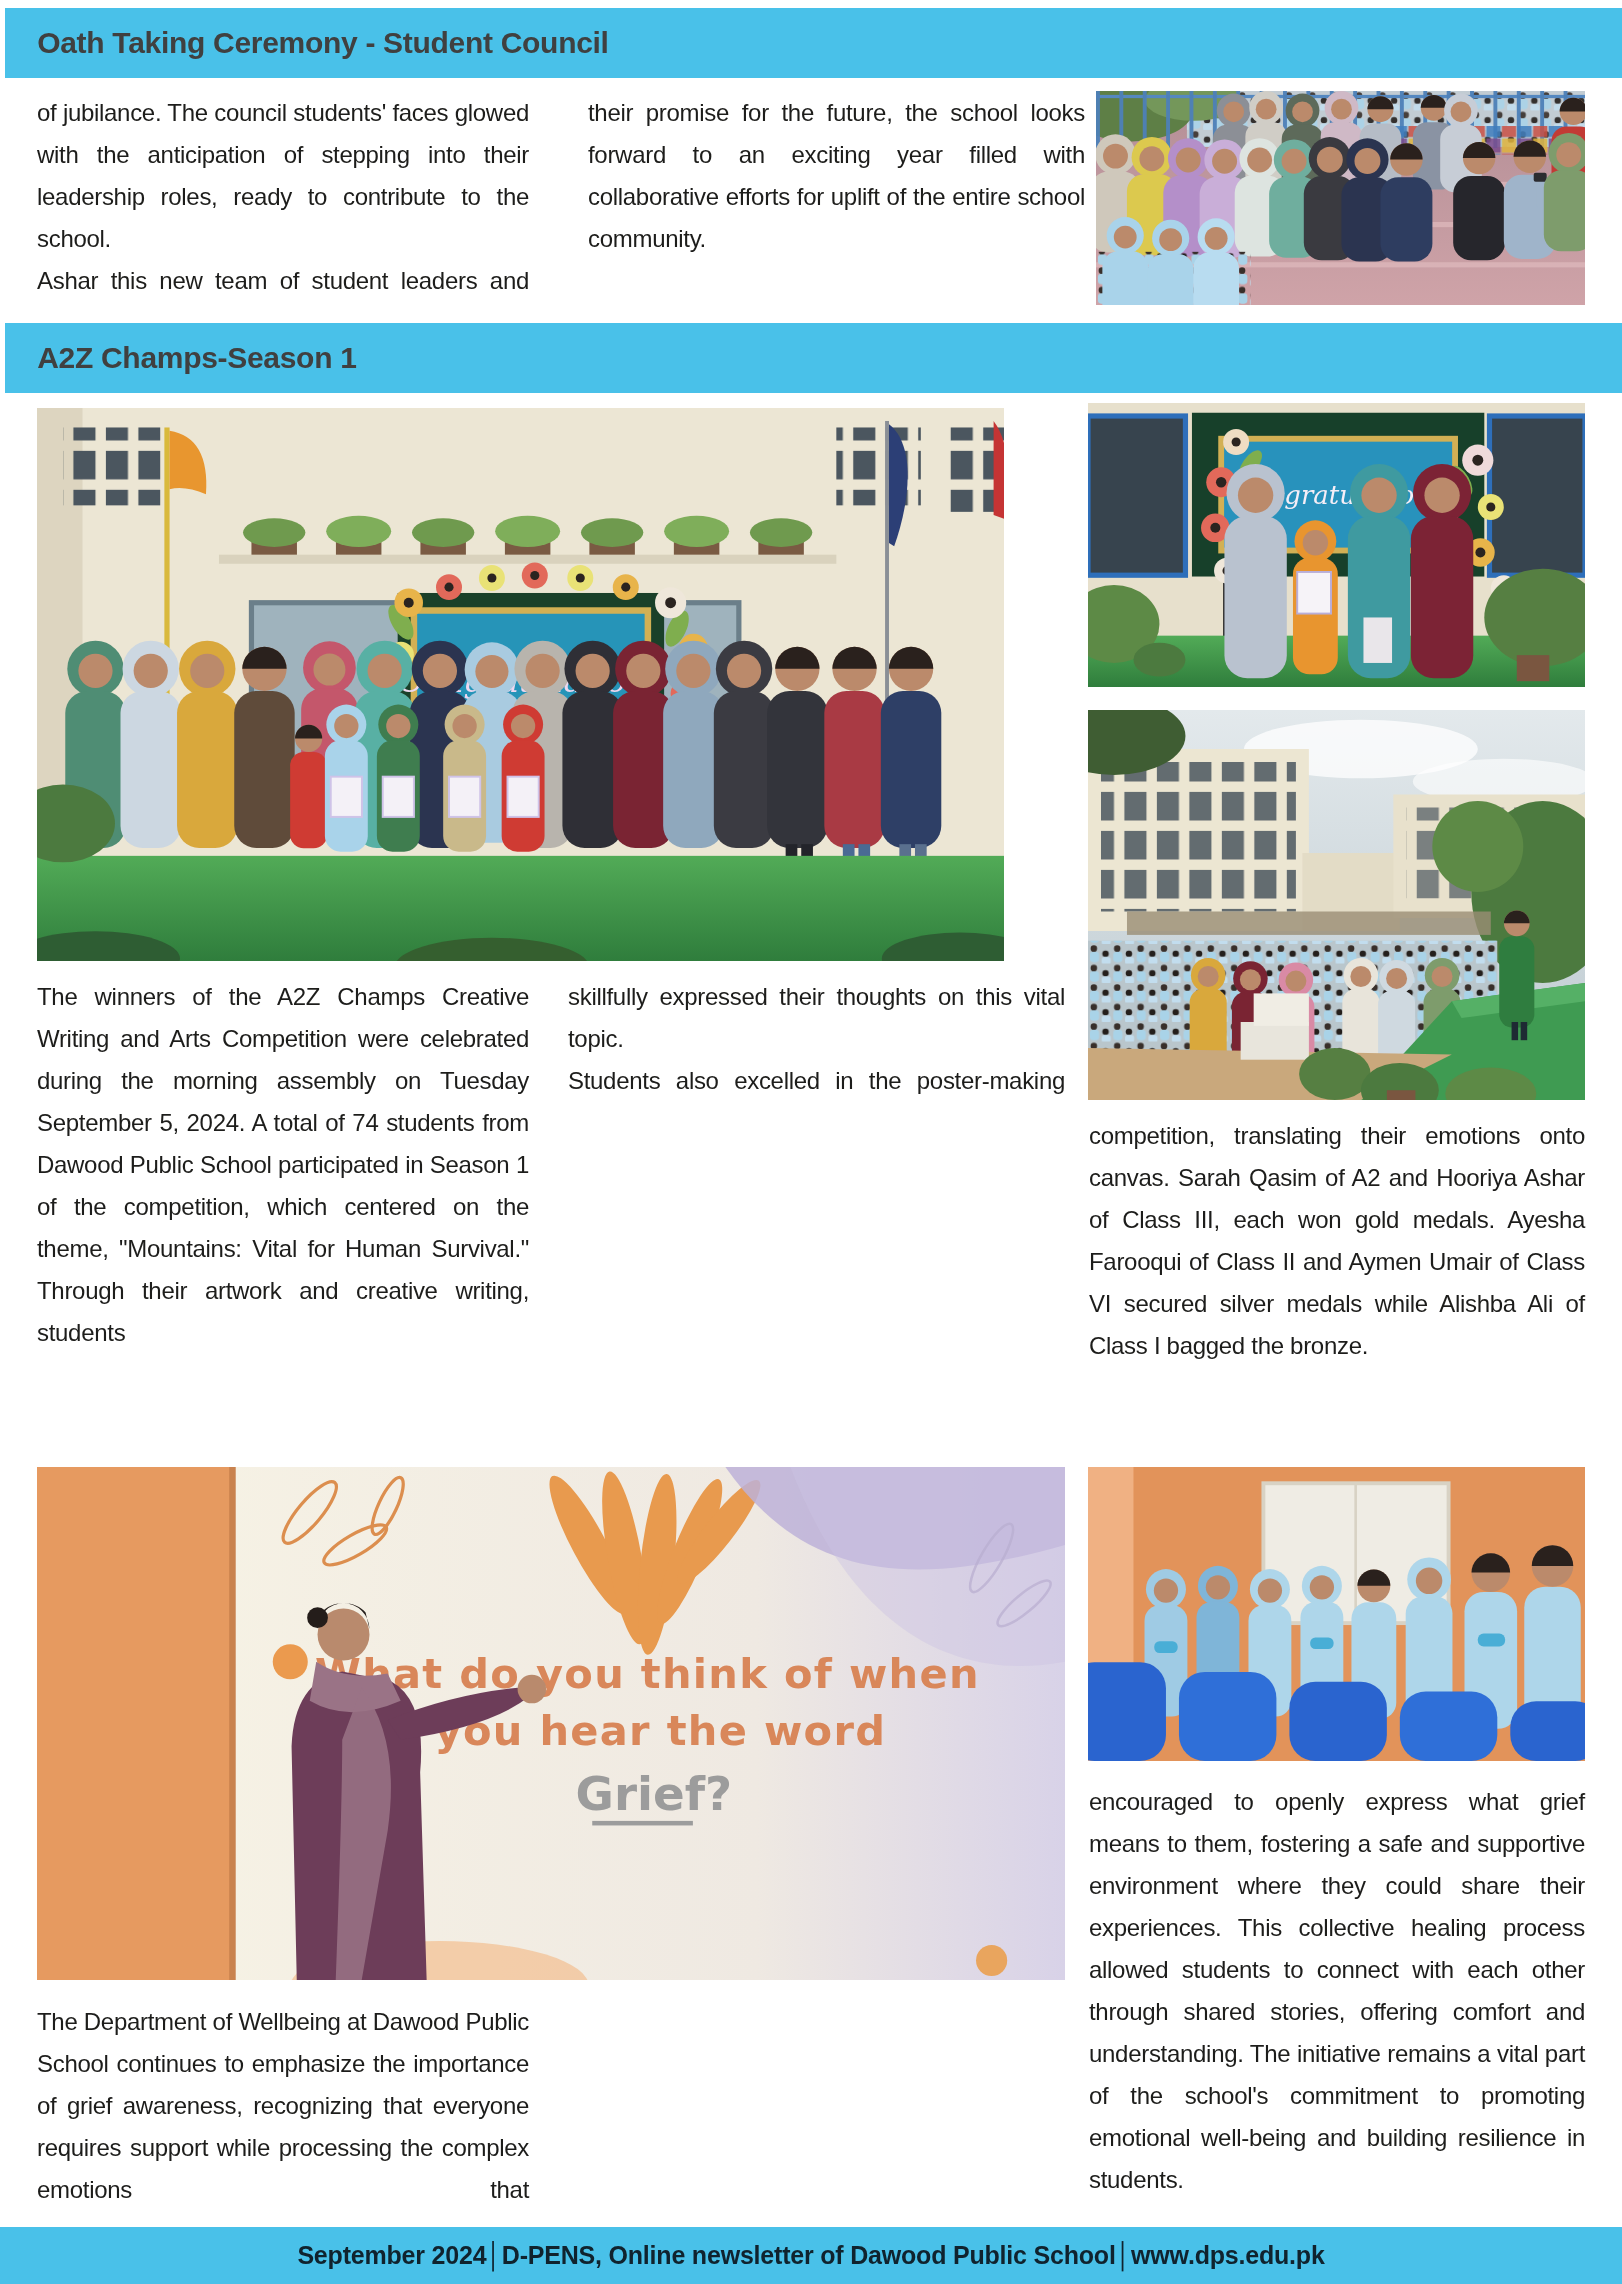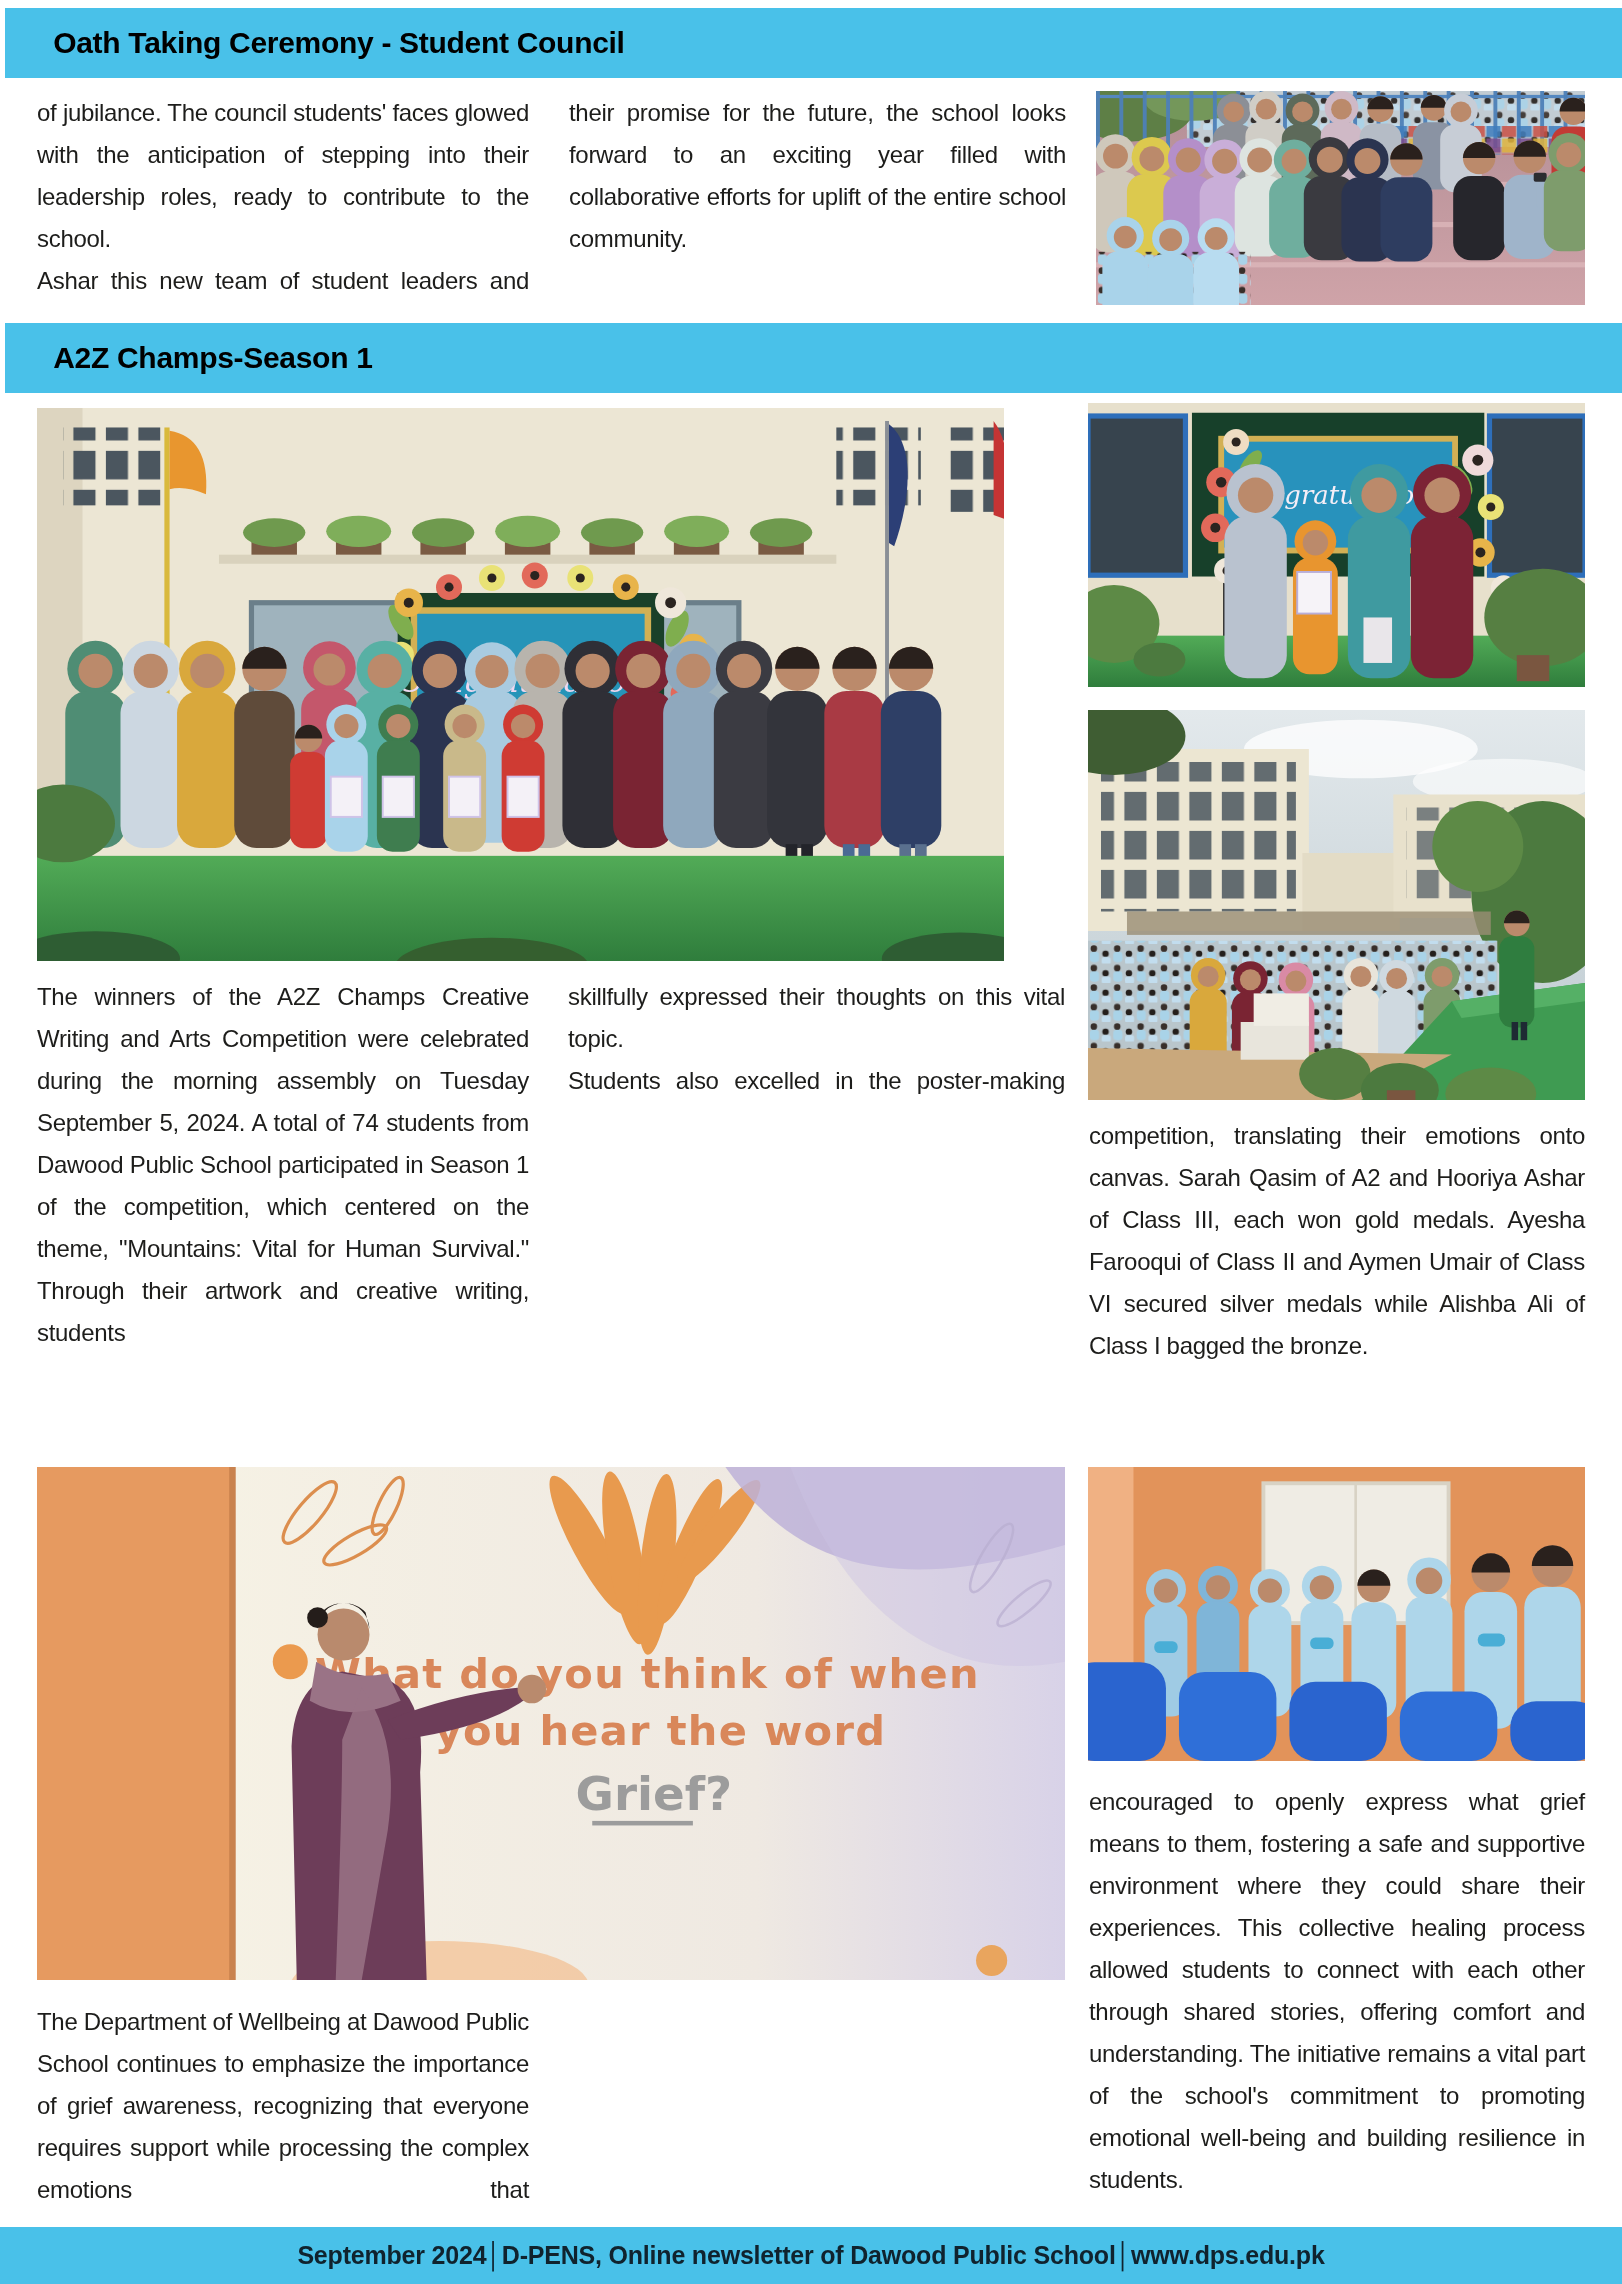--- a/index.html
+++ b/index.html
@@ -1,19 +1,19 @@
 <!DOCTYPE html>
 <html style="font-size:10.4px"><head>
 <meta charset="utf-8">
 <style>
   html,body{margin:0;padding:0;background:#ffffff;}
   #page{position:relative;width:1622px;height:2284px;background:#ffffff;overflow:hidden;
         font-family:"Liberation Sans","DejaVu Sans",sans-serif;}
-  .banner{position:absolute;left:5.2px;right:0;height:70px;background:#49c1e9;color:#000000;
-          display:flex;align-items:center;padding-left:48px;box-sizing:border-box;
+  .banner{position:absolute;left:5.2px;right:0;height:70px;background:#49c1e9;color:#404040;
+          display:flex;align-items:center;padding-left:32px;box-sizing:border-box;
           font-size:30px;font-weight:bold;letter-spacing:-0.3px;}
   .col{position:absolute;color:#1d1d1b;font-size:24px;line-height:42px;letter-spacing:-0.3px;
        text-align:justify;}
   .col p{margin:0;}
   .col p.cont{text-align-last:justify;}
   .photo{position:absolute;overflow:hidden;background:#ddd;}
   .photo svg{display:block;width:100%;height:100%;}
   .footer{position:absolute;left:0;right:0;top:2227px;height:57px;background:#49c1e9;
           display:flex;align-items:center;justify-content:center;
           font-size:25px;font-weight:bold;color:#10232e;letter-spacing:-0.2px;}
@@ -88,21 +88,21 @@
 <div id="page">
 
   <div class="banner" style="top:7.8px">
     <span>Oath Taking Ceremony - Student Council</span>
   </div>
 
   <div class="col" style="left:37px;top:92px;width:492px">
     <p>of jubilance. The council students' faces glowed with the anticipation of stepping into their leadership roles, ready to contribute to the school.</p>
     <p class="cont">Ashar this new team of student leaders and</p>
   </div>
-  <div class="col" style="left:569px;top:92px;width:497px">
+  <div class="col" style="left:588px;top:92px;width:497px">
     <p>their promise for the future, the school looks forward to an exciting year filled with collaborative efforts for uplift of the entire school community.</p>
   </div>
 
   <div class="photo" style="left:1096px;top:91px;width:489px;height:214px">
     <svg viewBox="0 0 753 330" preserveAspectRatio="none">
       <rect width="753" height="330" fill="url(#stepsG)"></rect>
       <rect x="140" y="0" width="613" height="86" fill="#c2ccd3"></rect>
       <rect x="140" y="0" width="613" height="86" fill="url(#crowdA)" opacity="0.9"></rect>
       <ellipse cx="55" cy="28" rx="95" ry="50" fill="#5e7f46"></ellipse>
       <ellipse cx="150" cy="14" rx="75" ry="32" fill="#74975a"></ellipse>

